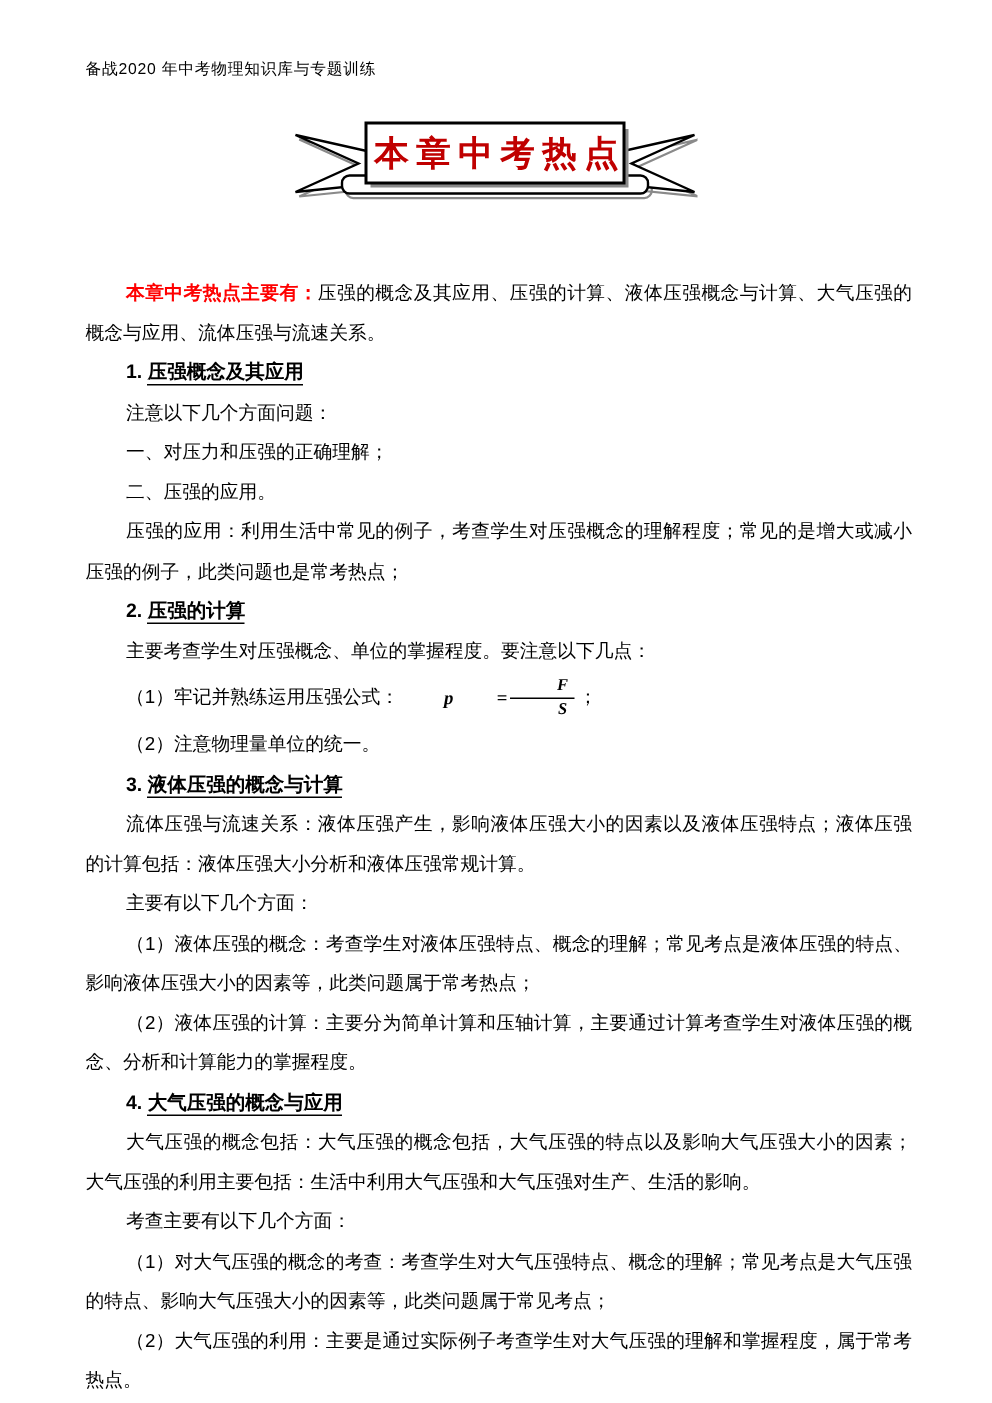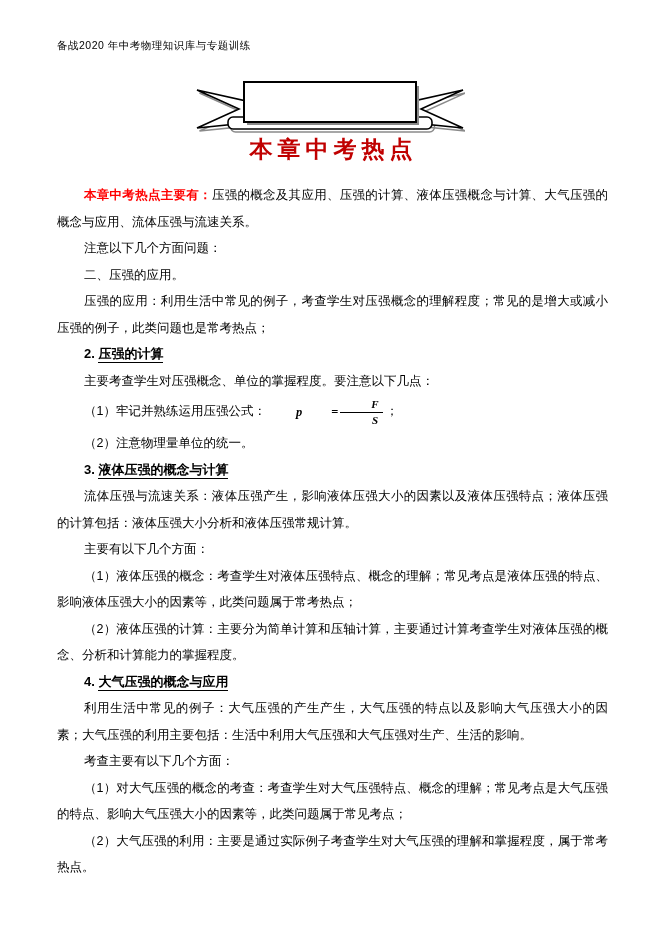--- a/index.html
+++ b/index.html
@@ -4,21 +4,21 @@
 <style>
   html,body{margin:0;padding:0;background:#ffffff;}
   .page{position:relative;width:661px;height:935px;background:#ffffff;overflow:hidden;
         font-family:"Liberation Sans",sans-serif;color:#000;border-radius:23px;}
   .doc-header{position:absolute;left:57px;top:39px;font-size:10.5px;letter-spacing:.5px;color:#000;white-space:nowrap;}
   .banner{position:absolute;left:195px;top:76px;width:270px;height:58px;}
   .banner svg{display:block;}
   .banner-title{position:absolute;left:244px;top:82px;width:174px;height:40px;
         display:flex;align-items:center;justify-content:center;
         font-family:"Liberation Serif",serif;font-weight:bold;font-size:23px;
-        color:#C00000;letter-spacing:5px;text-indent:5px;white-space:nowrap;margin-top:47px;}
+        color:#C00000;letter-spacing:5px;text-indent:5px;white-space:nowrap;}
   .doc-body{position:absolute;left:57px;top:134px;width:551px;
         font-size:12.5px;line-height:26.5px;text-align:justify;margin-top:48px;}
   .doc-body p{margin:0;}
   .para{text-indent:27px;}
   .heading{text-indent:27px;font-weight:bold;font-size:13px;}
   .h-title{border-bottom:1px solid #000;padding-bottom:1px;}
   .red-lead{color:#FF0000;font-weight:bold;}
   .formula-line{padding:4px 0;}
   .fwrap{display:inline-flex;align-items:center;margin:0 3px;vertical-align:middle;}
   .f-var{font-family:"Liberation Serif",serif;font-style:italic;font-weight:bold;font-size:12.5px;}
@@ -52,39 +52,41 @@
 
       <rect x="52" y="10" width="172" height="39" fill="#8a8a8a"></rect>
 
       <rect x="49" y="6" width="172" height="40" fill="#ffffff" stroke="#000000" stroke-width="2"></rect>
     </svg>
   </div>
   <div class="banner-title">本章中考热点</div>
 
   <div class="doc-body">
       <p class="para"><span class="red-lead">本章中考热点主要有：</span><span>压强的概念及其应用、压强的计算、液体压强概念与计算、大气压强的概念与应用、流体压强与流速关系。</span></p>
+      <p class="heading"><span class="h-num">1.</span> <span class="h-title">压强概念及其应用</span></p>
       <p class="para">注意以下几个方面问题：</p>
+      <p class="para">一、对压力和压强的正确理解；</p>
       <p class="para">二、压强的应用。</p>
       <p class="para">压强的应用：利用生活中常见的例子，考查学生对压强概念的理解程度；常见的是增大或减小压强的例子，此类问题也是常考热点；</p>
       <p class="heading"><span class="h-num">2.</span> <span class="h-title">压强的计算</span></p>
       <p class="para">主要考查学生对压强概念、单位的掌握程度。要注意以下几点：</p>
       <p class="para formula-line"><span>（1）牢记并熟练运用压强公式：</span><span class="fwrap">
           <span class="f-var">p</span>
           <span class="f-var f-eq">=</span>
           <span class="frac">
             <span class="num">F</span>
             <span class="den">S</span>
           </span>
         </span><span>；</span></p>
       <p class="para">（2）注意物理量单位的统一。</p>
       <p class="heading"><span class="h-num">3.</span> <span class="h-title">液体压强的概念与计算</span></p>
       <p class="para">流体压强与流速关系：液体压强产生，影响液体压强大小的因素以及液体压强特点；液体压强的计算包括：液体压强大小分析和液体压强常规计算。</p>
       <p class="para">主要有以下几个方面：</p>
       <p class="para">（1）液体压强的概念：考查学生对液体压强特点、概念的理解；常见考点是液体压强的特点、影响液体压强大小的因素等，此类问题属于常考热点；</p>
       <p class="para">（2）液体压强的计算：主要分为简单计算和压轴计算，主要通过计算考查学生对液体压强的概念、分析和计算能力的掌握程度。</p>
       <p class="heading"><span class="h-num">4.</span> <span class="h-title">大气压强的概念与应用</span></p>
-      <p class="para">利用生活中常见的例子：大气压强的产生产生，大气压强的特点以及影响大气压强大小的因素；大气压强的利用主要包括：生活中利用大气压强和大气压强对生产、生活的影响。</p>
+      <p class="para">大气压强的概念包括：大气压强的概念包括，大气压强的特点以及影响大气压强大小的因素；大气压强的利用主要包括：生活中利用大气压强和大气压强对生产、生活的影响。</p>
       <p class="para">考查主要有以下几个方面：</p>
       <p class="para">（1）对大气压强的概念的考查：考查学生对大气压强特点、概念的理解；常见考点是大气压强的特点、影响大气压强大小的因素等，此类问题属于常见考点；</p>
       <p class="para">（2）大气压强的利用：主要是通过实际例子考查学生对大气压强的理解和掌握程度，属于常考热点。</p>
     </div>
 
 </div>
 
 </body></html>

